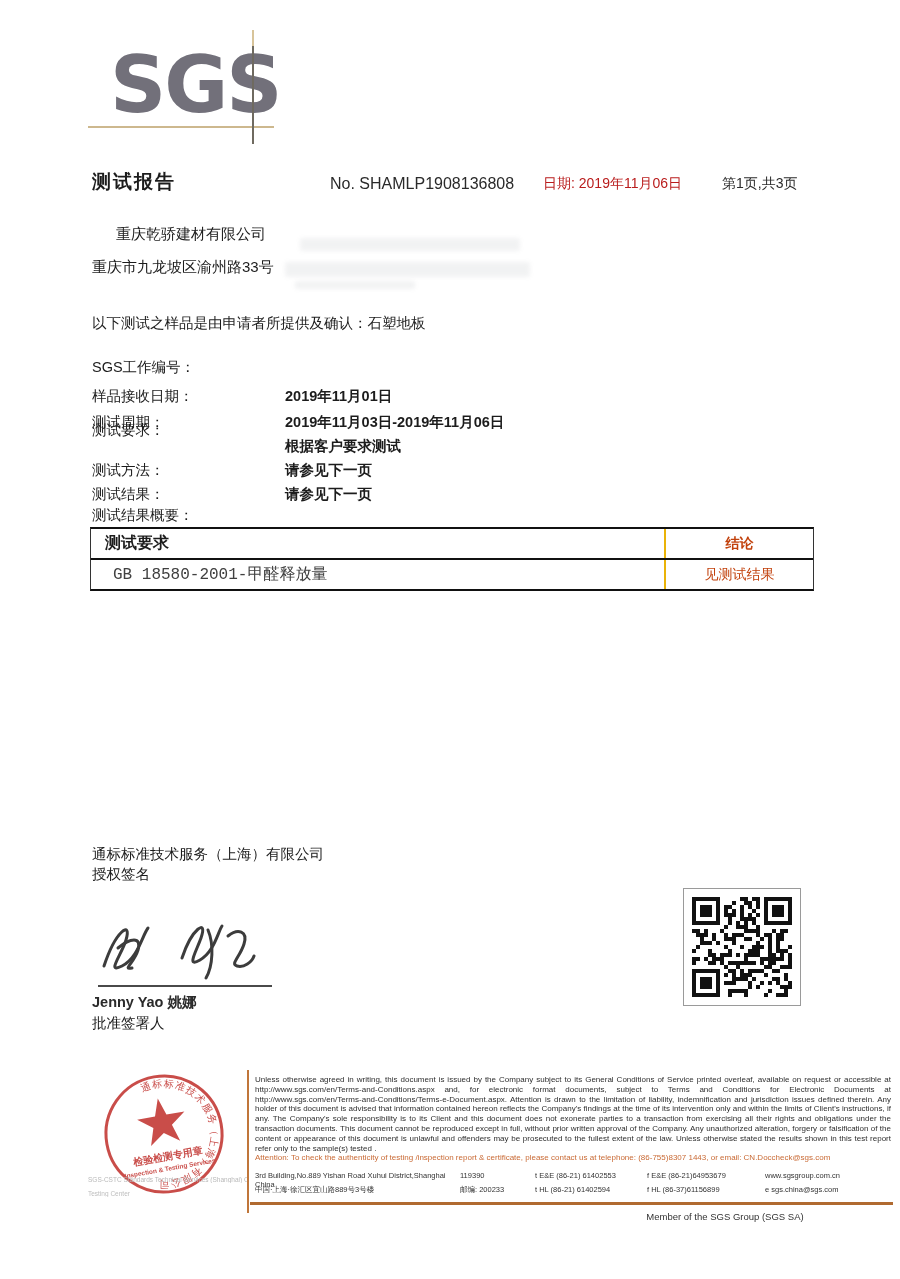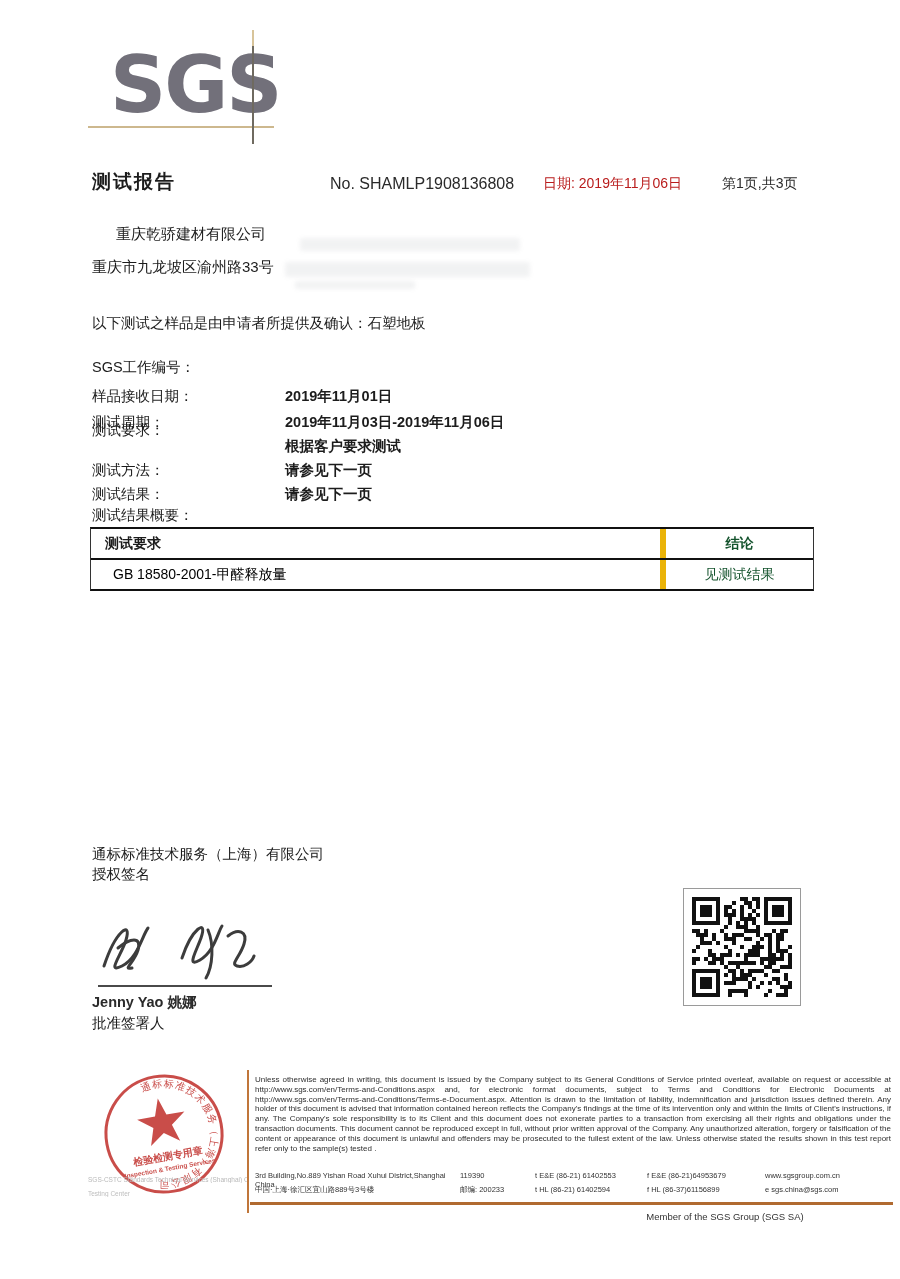--- a/index.html
+++ b/index.html
@@ -33,24 +33,24 @@
   .info-label{left:92px;font-size:14.5px;}
   .info-value{left:285px;font-size:14.5px;font-weight:bold;}
 
   .summary-heading{left:92px;top:506px;font-size:14.5px;}
 
   
   .sum-table{left:90px;top:527px;width:722px;border-top:2.5px solid #111;
     border-bottom:2.5px solid #111;border-left:1px solid #333;border-right:1px solid #333;}
   .sum-row{display:flex;height:29px;align-items:center;}
   .sum-row.header{border-bottom:2px solid #111;font-weight:bold;}
-  .cell-l{width:575px;padding-left:14px;font-size:14px;border-right:6px solid #eab308;
+  .cell-l{width:575px;padding-left:14px;font-size:16px;border-right:2px solid #eab308;
     height:100%;display:flex;align-items:center;box-sizing:border-box;}
-  .sum-row:not(.header) .cell-l{padding-left:22px;color:#000000;}
-  .cell-r{flex:1;text-align:center;font-size:14px;color:#14532d;}
+  .sum-row:not(.header) .cell-l{padding-left:22px;color:#404040;font-family:Liberation Mono, monospace;}
+  .cell-r{flex:1;text-align:center;font-size:14px;color:#c2410c;}
 
   
   .signoff-company{left:92px;top:845px;font-size:14.5px;}
   .signoff-label{left:92px;top:865px;font-size:14.5px;}
   .signature-svg{left:96px;top:908px;}
   .sig-line{left:98px;top:985px;width:174px;height:2px;background:#4a4a4a;}
   .signer-name{left:92px;top:993px;font-size:14.5px;font-weight:bold;color:#2a2a2a;}
   .signer-title{left:92px;top:1014px;font-size:14.5px;}
 
   
@@ -370,20 +370,21 @@
       <text x="72" y="109" text-anchor="middle" font-size="6.5" font-weight="bold" fill="#c23531" font-family="Liberation Sans, sans-serif">Inspection &amp; Testing Services</text>
     </g>
   </svg>
   <div class="abs stamp-sub1">SGS-CSTC Standards Technical Services (Shanghai) Co.,Ltd.</div>
   <div class="abs stamp-sub2">Testing Center</div>
 
   <div class="abs foot-vline"></div>
   <div class="abs disclaimer">
     <span>Unless otherwise agreed in writing, this document is issued by the Company subject to its General Conditions of Service printed overleaf, available on request or accessible at http://www.sgs.com/en/Terms-and-Conditions.aspx and, for electronic format documents, subject to Terms and Conditions for Electronic Documents at http://www.sgs.com/en/Terms-and-Conditions/Terms-e-Document.aspx. Attention is drawn to the limitation of liability, indemnification and jurisdiction issues defined therein. Any holder of this document is advised that information contained hereon reflects the Company's findings at the time of its intervention only and within the limits of Client's instructions, if any. The Company's sole responsibility is to its Client and this document does not exonerate parties to a transaction from exercising all their rights and obligations under the transaction documents. This document cannot be reproduced except in full, without prior written approval of the Company. Any unauthorized alteration, forgery or falsification of the content or appearance of this document is unlawful and offenders may be prosecuted to the fullest extent of the law. Unless otherwise stated the results shown in this test report refer only to the sample(s) tested .</span>
     <br>
+    <span class="attention">Attention: To check the authenticity of testing /inspection report &amp; certificate, please contact us at telephone: (86-755)8307 1443, or email: CN.Doccheck@sgs.com</span>
   </div>
 
   <div class="abs addr-row row1">
     <div class="c-addr">3rd Building,No.889 Yishan Road Xuhui District,Shanghai China</div>
     <div class="c-post">119390</div>
     <div class="c-tel">t E&amp;E (86-21) 61402553</div>
     <div class="c-fax">f E&amp;E (86-21)64953679</div>
     <div class="c-web">www.sgsgroup.com.cn</div>
   </div>
   <div class="abs addr-row row2">

